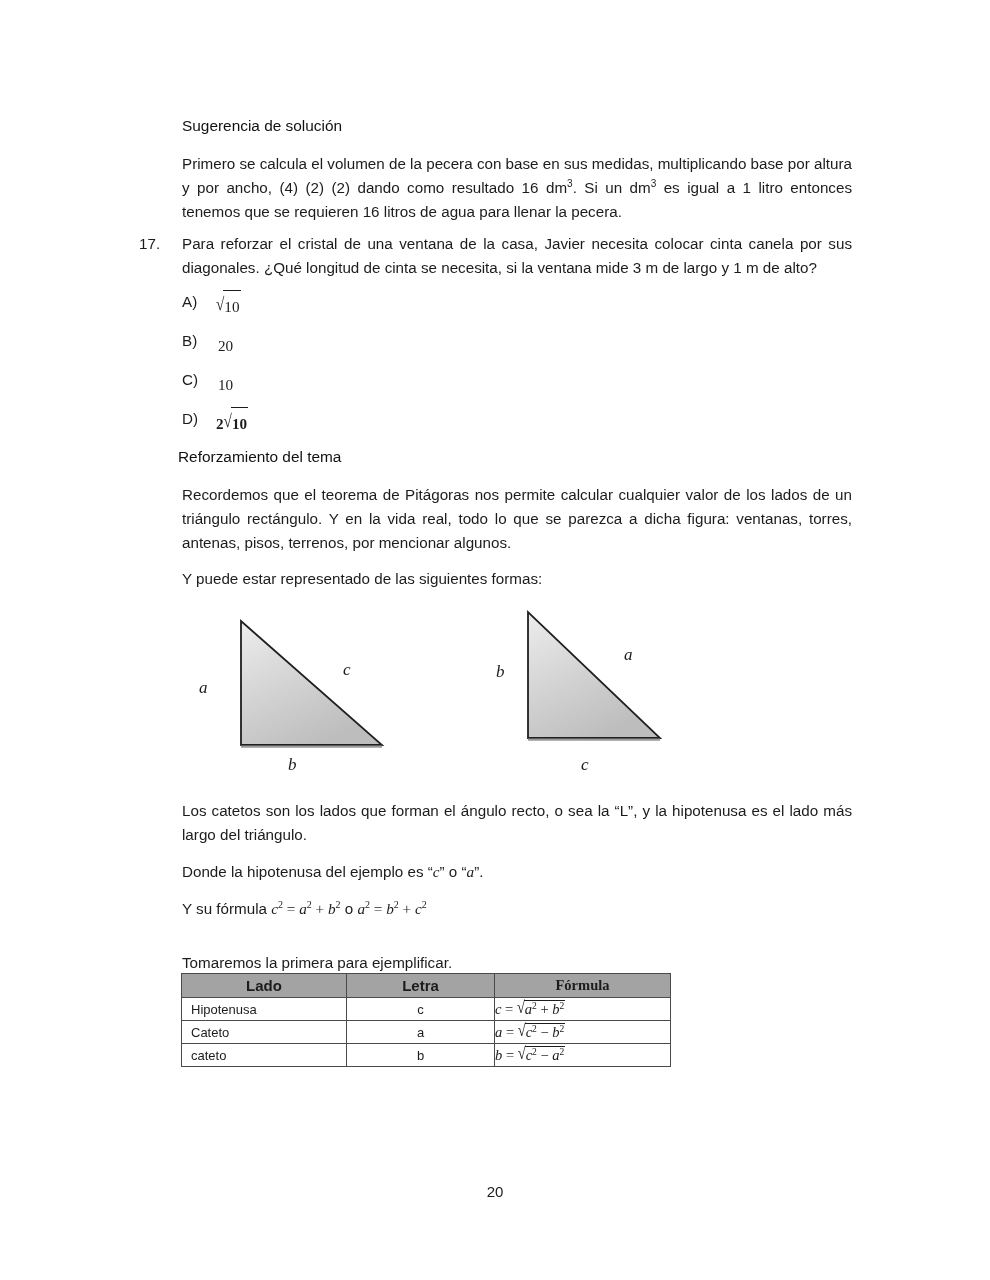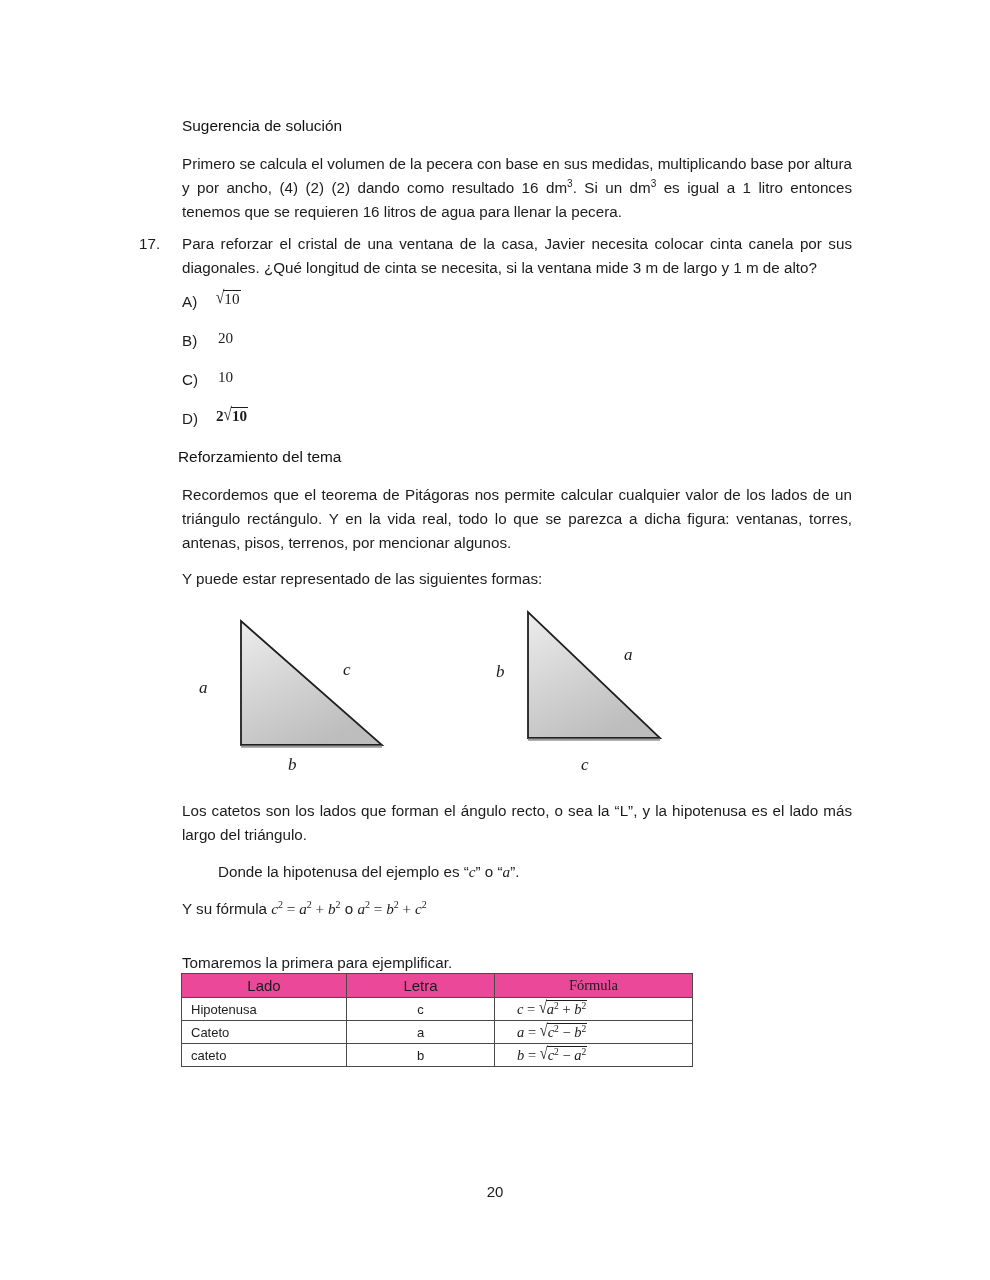--- a/index.html
+++ b/index.html
@@ -48,21 +48,21 @@
   
   .opt-letter {
     position: absolute;
     font-size: 15.2px;
     line-height: 22px;
     color: #1c1c1c;
   }
   .opt-value {
     position: absolute;
     font-size: 15.2px;
-    line-height: 16px;
+    line-height: 32px;
     color: #1c1c1c;
     font-family: "Liberation Serif", serif;
   }
 
   
   .mi {
     font-family: "Liberation Serif", serif;
     font-style: italic;
   }
   .mn {
@@ -114,39 +114,39 @@
   .tbl td, .tbl th {
     border: 1px solid #4a4a4a;
     padding: 0;
     height: 22px;
     font-weight: normal;
     font-size: 13px;
     color: #1c1c1c;
     vertical-align: middle;
   }
   .tbl thead th {
-    background: #ec4899;
-    font-weight: normal;
+    background: #a3a3a3;
+    font-weight: bold;
     text-align: center;
     height: 23px;
     font-size: 15px;
   }
   .tbl .c-lado {
     width: 155px;
     text-align: left;
     padding-left: 9px;
   }
   .tbl .c-letra {
     width: 147px;
     text-align: center;
   }
   .tbl .c-formula {
     width: 175px;
     text-align: left;
-    padding-left: 22px;
+    padding-left: 0;
     font-family: "Liberation Serif", serif;
     font-size: 14.5px;
   }
   .tbl thead .c-lado, .tbl thead .c-letra, .tbl thead .c-formula {
     text-align: center;
     padding-left: 0;
   }
 
   
   .pagenum {
@@ -221,21 +221,21 @@
       <polygon points="50,12 50,138 182,138" fill="url(#triGrad2)" stroke="#1f1f1f" stroke-width="1.8"></polygon>
       <line x1="50" y1="139.6" x2="182" y2="139.6" stroke="#9a9a9a" stroke-width="2.2"></line>
     </svg>
     <span class="tri-label" style="left:18px; top:62px;">b</span>
     <span class="tri-label" style="left:103px; top:155px;">c</span>
     <span class="tri-label" style="left:146px; top:45px;">a</span>
   </div>
 
   <div class="blk" style="left:182px; top:799px; width:670px;">Los catetos son los lados que forman el ángulo recto, o sea la “L”, y la hipotenusa es el lado más largo del triángulo.</div>
 
-  <div class="blk" style="left:182px; top:860px; width:670px; text-align:left;margin-left:36px;"><span>Donde la hipotenusa del ejemplo es “</span><span class="mi">c</span><span>” o “</span><span class="mi">a</span><span>”.</span></div>
+  <div class="blk" style="left:182px; top:860px; width:670px; text-align:left;"><span>Donde la hipotenusa del ejemplo es “</span><span class="mi">c</span><span>” o “</span><span class="mi">a</span><span>”.</span></div>
 
   <div class="blk" style="left:182px; top:897px; width:670px; text-align:left;"><span>Y su fórmula </span><span><span class="mi">c</span><sup class="sq mn">2</sup><span class="mn"> = </span><span class="mi">a</span><sup class="sq mn">2</sup><span class="mn"> + </span><span class="mi">b</span><sup class="sq mn">2</sup></span><span> o </span><span><span class="mi">a</span><sup class="sq mn">2</sup><span class="mn"> = </span><span class="mi">b</span><sup class="sq mn">2</sup><span class="mn"> + </span><span class="mi">c</span><sup class="sq mn">2</sup></span></div>
 
   <div class="blk" style="left:182px; top:935px; width:670px; text-align:left;margin-top:16px;">Tomaremos la primera para ejemplificar.</div>
 
   <table class="tbl" style="left:181px; top:973px;">
     <thead>
       <tr>
         <th class="c-lado">Lado</th>
         <th class="c-letra">Letra</th>

